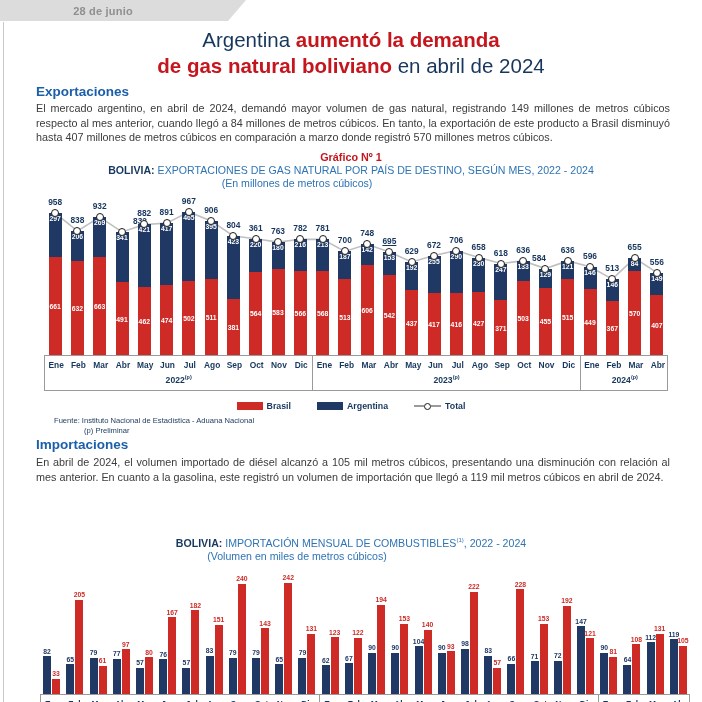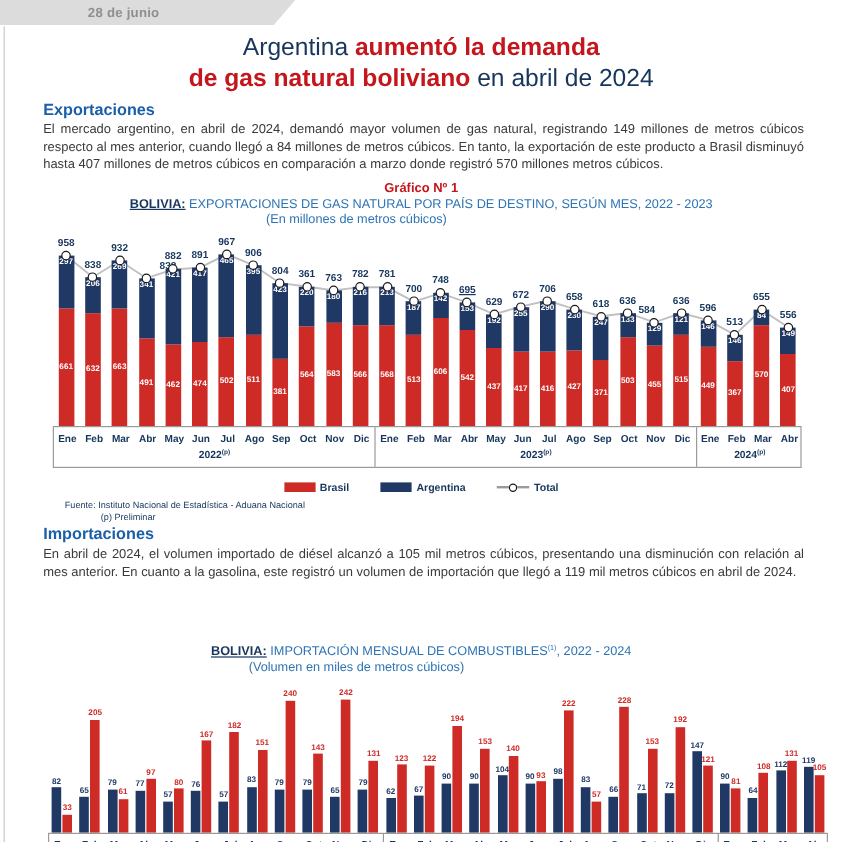--- a/index.html
+++ b/index.html
@@ -17,21 +17,21 @@
   .t-navy{color:#17365d;font-weight:normal;}
   .t-red{color:#c4161c;font-weight:bold;}
   
   .sec-h{position:absolute;left:36px;font-size:13.5px;font-weight:bold;color:#1b5faa;}
   .para{position:absolute;left:36px;width:634px;font-size:10.8px;line-height:14.6px;
         text-align:justify;color:#3b3b3b;}
   
   .g-label{position:absolute;left:0;width:702px;text-align:center;font-size:10.8px;
            font-weight:bold;color:#c4161c;}
   .g-title{position:absolute;left:0;width:702px;text-align:center;font-size:10.6px;color:#2e74b5;}
-  .g-title b{color:#17375e;text-decoration:underline;}
+  .g-title b{color:#17375e;}
   .g-sub{position:absolute;left:0;width:594px;text-align:center;font-size:10.6px;color:#2e74b5;}
   
   .plot{position:absolute;}
   .plot svg{position:absolute;left:0;top:0;}
   .seg{position:absolute;}
   .seg-label{position:absolute;width:100%;text-align:center;color:#fff;font-size:6.8px;font-weight:bold;}
   .seg-label.mid{top:50%;transform:translateY(-50%);}
   .seg-label.top{top:2px;}
   .tot-marker{position:absolute;width:8px;height:8px;background:#fff;border:1.6px solid #1a1a1a;
               border-radius:50%;box-sizing:border-box;}
@@ -70,21 +70,21 @@
   <div class="main-title">
     <span class="t-navy">Argentina </span><span class="t-red">aumentó la demanda</span><br>
     <span class="t-red">de gas natural boliviano </span><span class="t-navy">en abril de 2024</span>
   </div>
 
   <div class="sec-h" style="top:84px;">Exportaciones</div>
   <div class="para" style="top:101px;">El mercado argentino, en abril de 2024, demandó mayor volumen de gas natural, registrando 149 millones de metros cúbicos respecto al mes anterior, cuando llegó a 84 millones de metros cúbicos. En tanto, la exportación de este producto a Brasil disminuyó hasta 407 millones de metros cúbicos en comparación a marzo donde registró 570 millones metros cúbicos.</div>
 
   <div class="g-label" style="top:151px;">Gráfico Nº 1</div>
   <div class="g-title" style="top:164px;">
-    <b>BOLIVIA:</b><span> EXPORTACIONES DE GAS NATURAL POR PAÍS DE DESTINO, SEGÚN MES, 2022 - 2023</span>
+    <b>BOLIVIA:</b><span> EXPORTACIONES DE GAS NATURAL POR PAÍS DE DESTINO, SEGÚN MES, 2022 - 2024</span>
   </div>
   <div class="g-sub" style="top:177px;">(En millones de metros cúbicos)</div>
 
   <div id="c1-plot" class="plot" style="left:44px;top:192px;width:624px;height:163px;">
       <svg width="624" height="163">
         <polyline points="11.1,21.2 33.4,39.0 55.7,25.1 78.0,39.9 100.3,32.5 122.6,31.1 144.9,19.9 167.1,28.9 189.4,44.0 211.7,46.8 234.0,50.1 256.3,47.3 278.6,47.4 300.9,59.4 323.1,52.3 345.4,60.1 367.7,69.9 390.0,63.5 412.3,58.5 434.6,65.6 456.9,71.5 479.1,68.9 501.4,76.6 523.7,68.9 546.0,74.8 568.3,87.1 590.6,66.1 612.9,80.7" fill="none" stroke="#c0c0c0" stroke-width="1.6"></polyline>
       </svg>
       <div class="seg" style="left: 4.64286px; bottom: 0px; width: 13px; height: 97.828px; background: rgb(206, 43, 39);">
         <span class="seg-label mid">661</span>
       </div>

